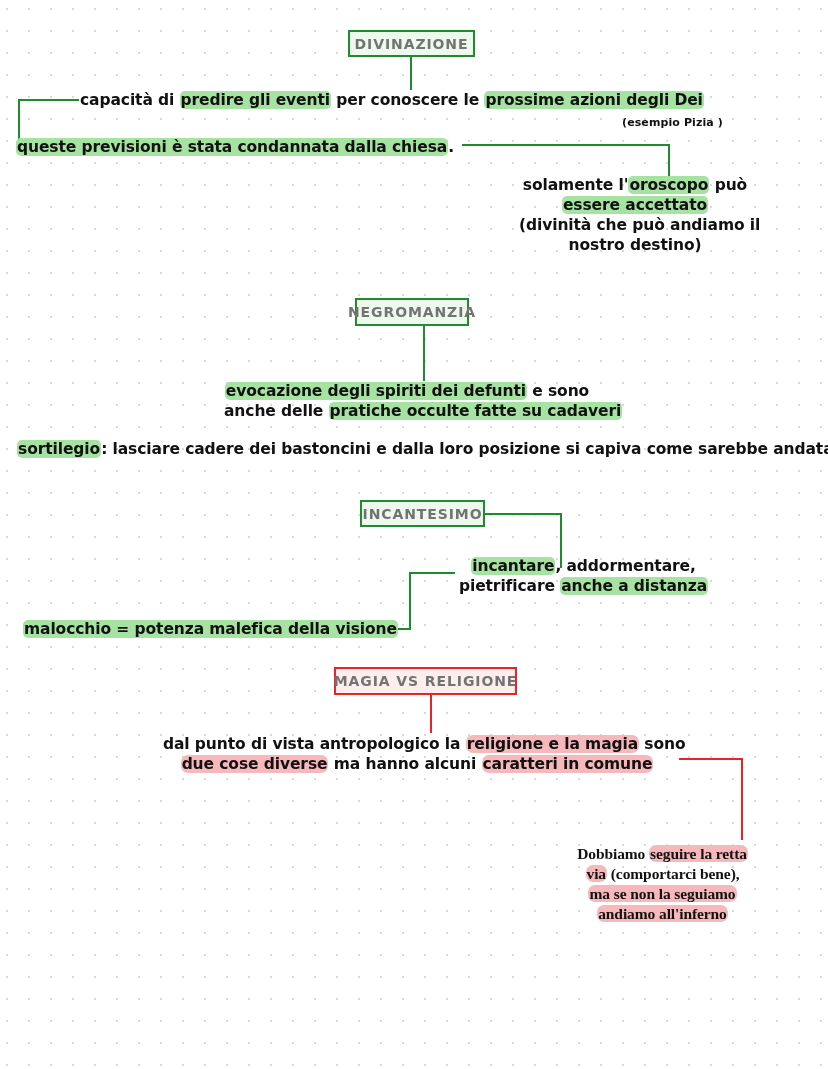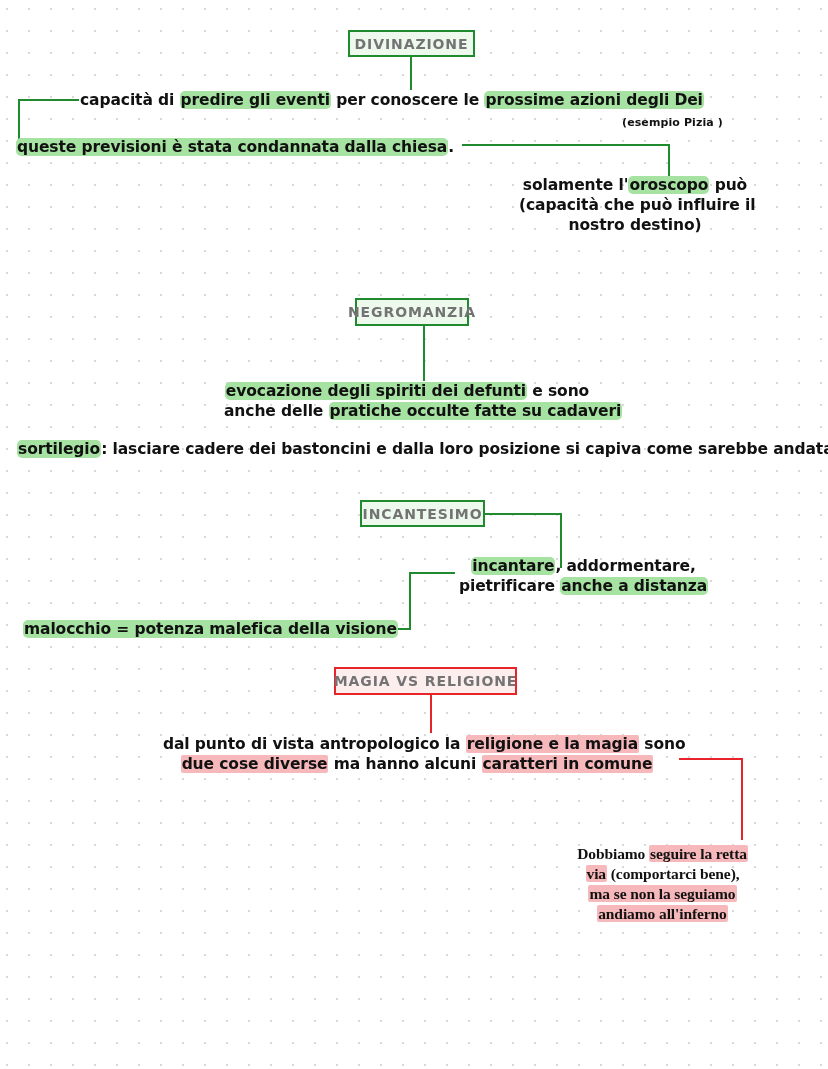--- a/index.html
+++ b/index.html
@@ -72,21 +72,21 @@
 
   
   .hl-g {
     background-color: #a6e2a1;
     padding: 0 1px;
     border-radius: 5px;
   }
   .hl-r {
     background-color: #f7b8bb;
     padding: 0 1px;
-    border-radius: 2px;
+    border-radius: 7px;
   }
 
   
   .ln { position: absolute; }
   .ln.v { width: 2px; }
   .ln.h { height: 2px; }
   .ln.g { background: #1f8a2e; }
   .ln.r { background: #e8242a; }
 
   
@@ -121,21 +121,22 @@
 
   <div class="txt" id="t-previsioni">
     <span class="hl-g">queste previsioni è stata condannata dalla chiesa</span><span>.</span>
   </div>
 
   <div class="ln h g" style="left:462px; top:144px; width:208px;"></div>
   <div class="ln v g" style="left:668px; top:144px; height:32px;"></div>
 
   <div class="txt center" id="t-oroscopo">
     <div><span>solamente l'</span><span class="hl-g">oroscopo</span><span> può</span></div>
-    <div>(capacità che può influire il</div>
+    <div><span class="hl-g">essere accettato</span></div>
+    <div>(divinità che può andiamo il</div>
     <div>nostro destino)</div>
   </div>
 
   <div class="node green" id="node-negromanzia">NEGROMANZIA</div>
 
   <div class="ln v g" style="left:423px; top:326px; height:55px;"></div>
 
   <div class="txt center" id="t-evocazione">
     <div><span class="hl-g">evocazione degli spiriti dei defunti</span><span> e sono</span></div>
     <div><span>anche delle </span><span class="hl-g">pratiche occulte fatte su cadaveri</span></div>

